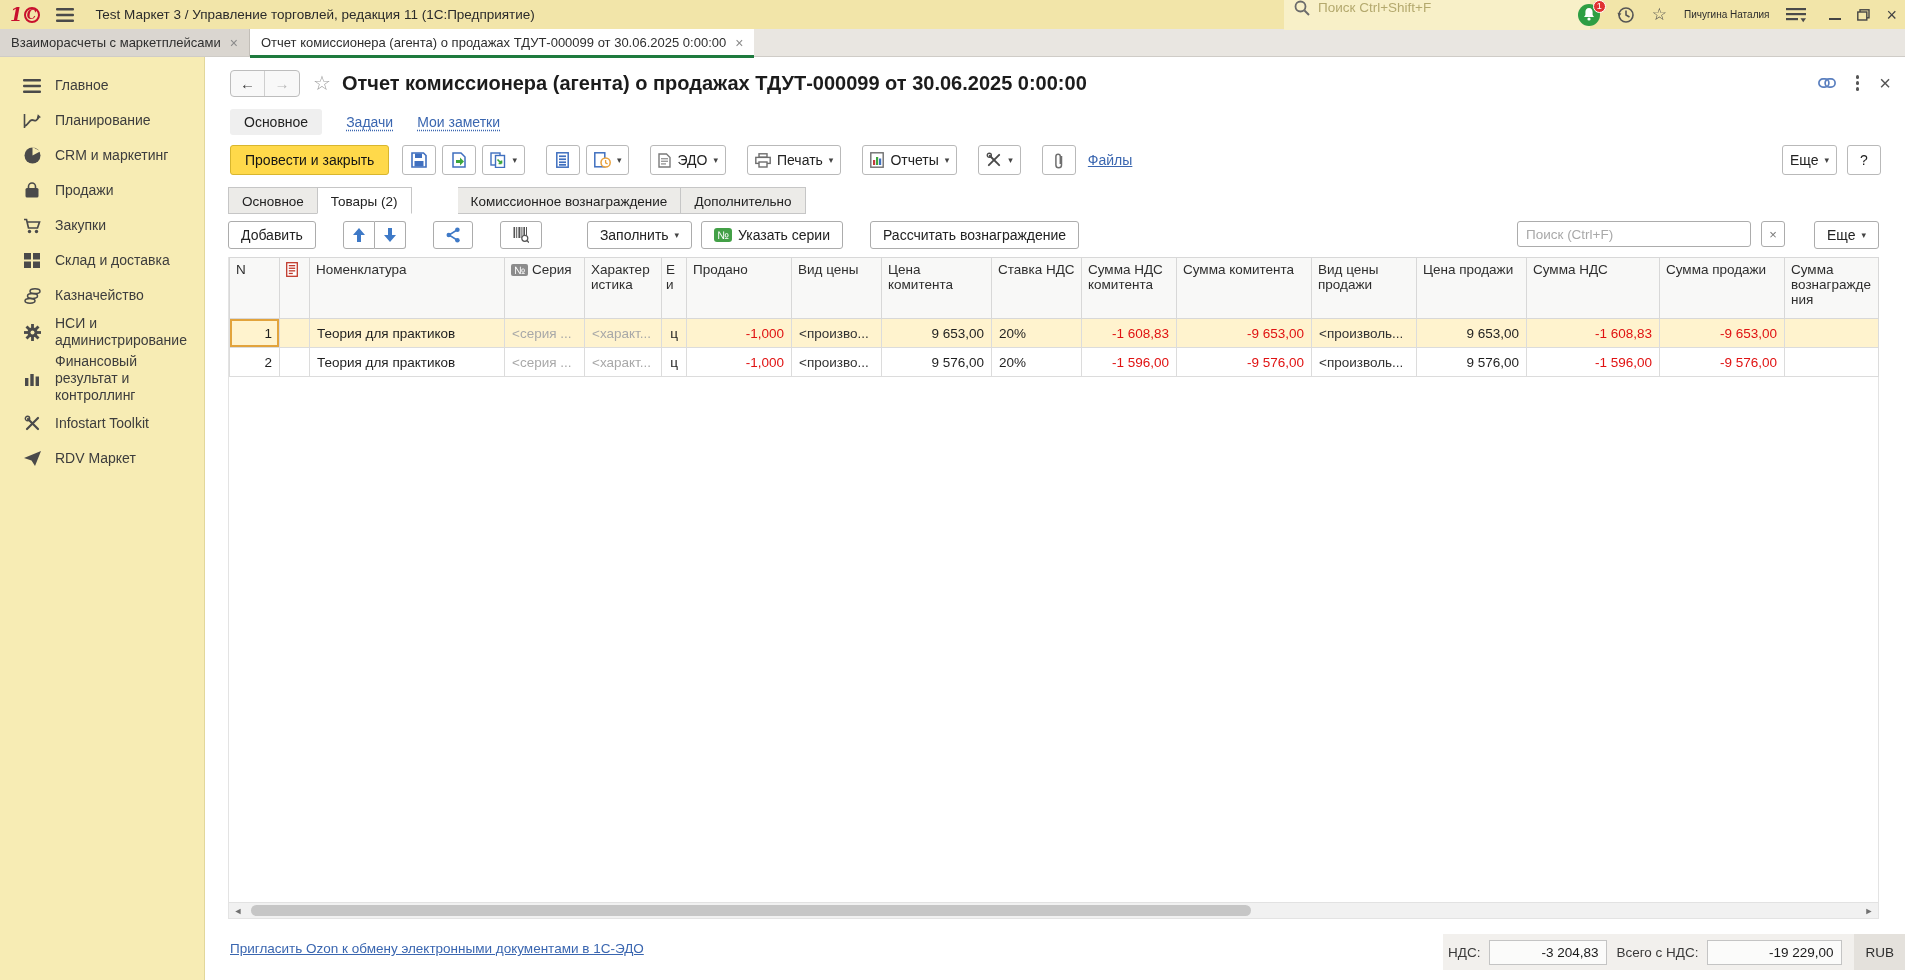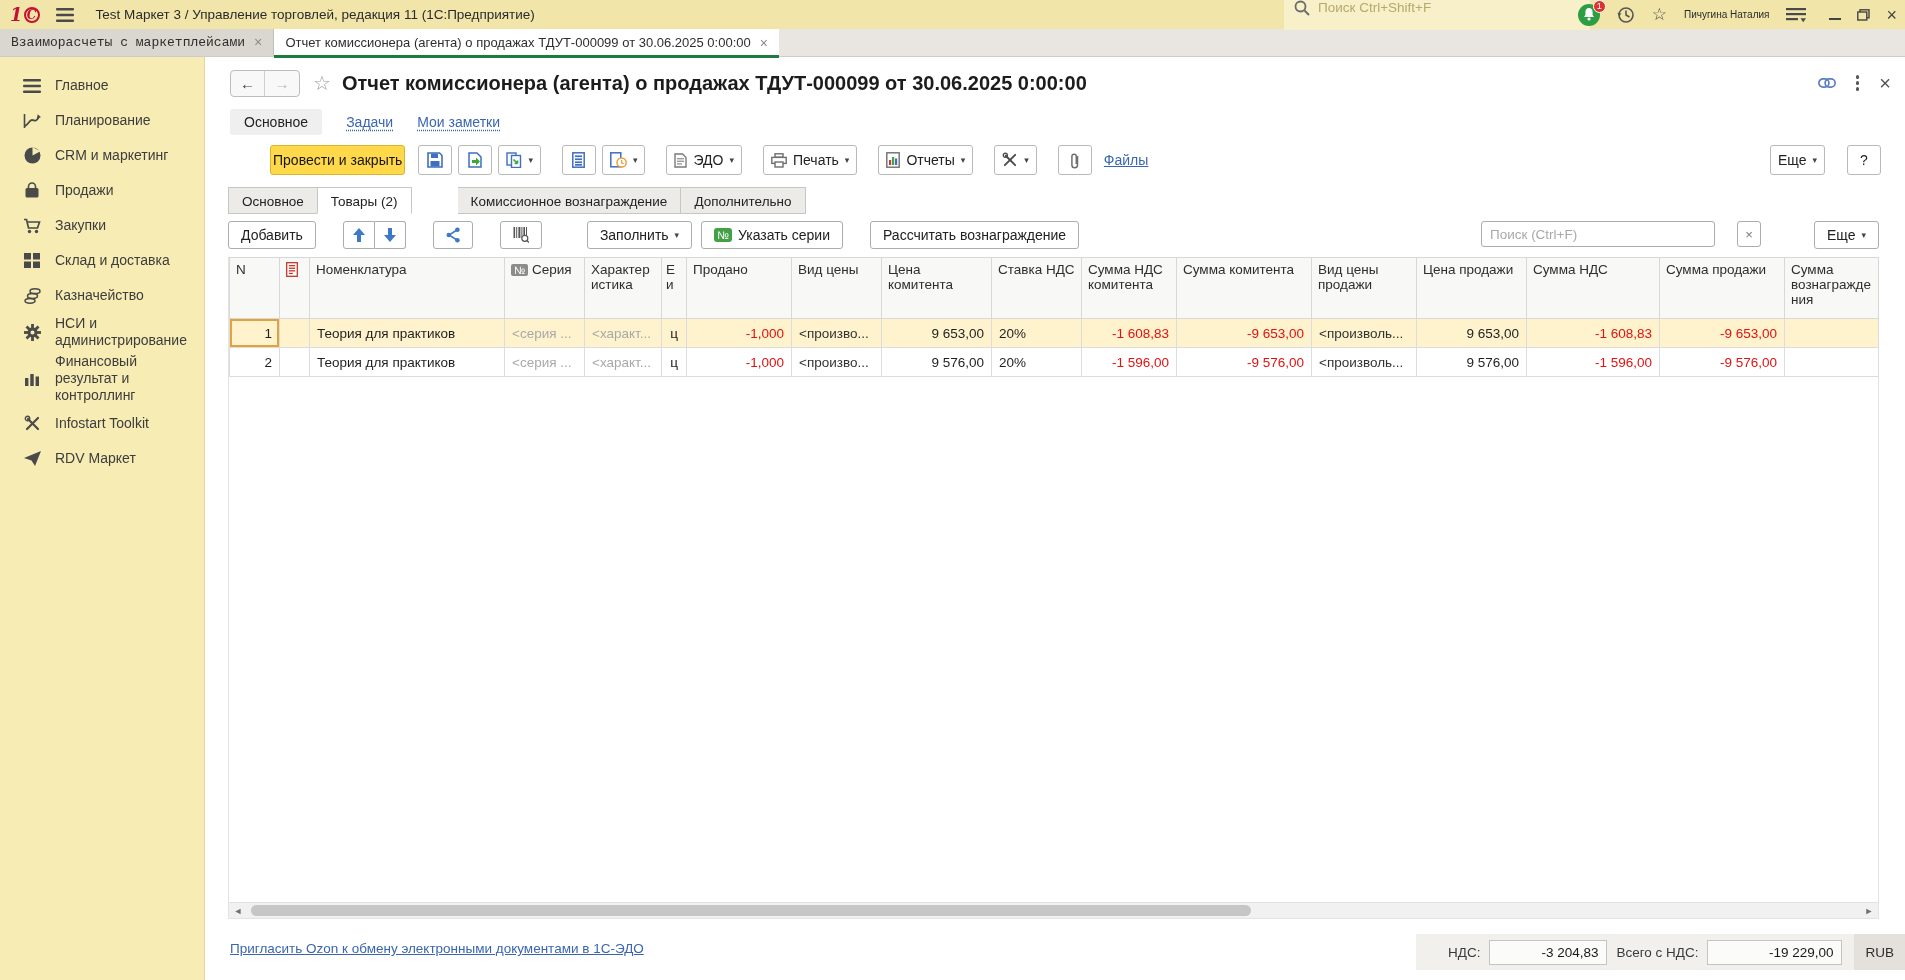--- a/index.html
+++ b/index.html
@@ -32,21 +32,21 @@
   .username { font-size:10px; color:#2B2B2B; }
   .winctl { display:flex; align-items:center; gap:16px; margin-left:6px; }
   .minbtn { width:12px; border-bottom:2px solid #444; height:10px; display:inline-block; }
   .closetxt { font-size:18px; color:#444; line-height:1; }
 
   
   .tabbar { position:absolute; left:0; top:29px; width:1905px; height:28px;
     background:#E9E6E1; border-bottom:1px solid #CFCCC7; display:flex; z-index:29; }
   .wtab { position:relative; display:flex; align-items:center; gap:9px; padding:0 11px;
     font-size:13px; color:#2E2E2E; white-space:nowrap; }
-  .wtab.inactive { background:#DAD6D0; border-right:1px solid #C2BEB8;font-family:Liberation Mono, monospace; }
+  .wtab.inactive { background:#DAD6D0; border-right:1px solid #C2BEB8; }
   .wtab.active { background:#FFFFFF; }
   .wtab.active::after { content:""; position:absolute; left:0; right:0; top:26px;
     height:3px; background:#1E7A3E; }
   .tabx { color:#8A8A8A; font-size:14px; }
 
   
   .sidebar { position:absolute; left:0; top:57px; width:205px; bottom:0;
     background:#F7ECB4; border-right:1px solid #E2D79B; padding-top:11px; }
   .sitem { display:flex; align-items:center; min-height:35px; padding:2px 8px 2px 22px;
     gap:13px; cursor:default; }
@@ -71,27 +71,27 @@
 
   .navlinks { position:absolute; left:24px; top:51px; height:27px; display:flex;
     align-items:center; gap:24px; font-size:14px; }
   .chip { background:#EFEFEF; border-radius:3px; padding:5px 14px; color:#222; }
   .bluelink { color:#3A66B0; text-decoration:underline dotted; text-underline-offset:3px; }
   .solidlink { color:#3A66B0; text-decoration:underline; }
 
   .toolbar { position:absolute; left:24px; top:88px; right:24px; height:30px;
     display:flex; align-items:center; gap:6px; }
   .ybtn { background:#FFD94A; border:1px solid #D8B62E; border-radius:3px; height:30px;
-    padding:0 2px; font-size:14px; color:#141414; display:flex; align-items:center; margin-right:7px;margin-left:40px; }
+    padding:0 14px; font-size:14px; color:#141414; display:flex; align-items:center; margin-right:7px; }
   .ib { height:30px; min-width:34px; background:#FFF; border:1px solid #B9B9B9; border-radius:3px;
     display:flex; align-items:center; justify-content:center; gap:6px; padding:0 7px;
     font-size:14px; color:#222; }
   .caret { font-size:9px; color:#444; }
   .sp { width:9px; flex:none; }
-  .toolbar-right { margin-left:auto; display:flex; gap:22px; }
+  .toolbar-right { margin-left:auto; display:flex; gap:10px; }
 
   .formtabs { position:absolute; left:22px; top:130px; display:flex; height:28px; font-size:13.5px; }
   .ftab { padding:6px 13px 0 13px; background:#ECEBE8; border:1px solid #C6C6C6;
     border-right:none; color:#222; height:27px; }
   .ftab.last { border-right:1px solid #C6C6C6; }
   .ftab.active { background:#fff; border-right:1px solid #C6C6C6; border-bottom:1px solid #fff; }
 
   .tbltools { position:absolute; left:22px; top:164px; width:1651px; height:28px;
     display:flex; align-items:center; gap:9px; }
   .btn { height:28px; background:#FFF; border:1px solid #ACACAC; border-radius:3px;
@@ -125,21 +125,21 @@
   .ctr { text-align:center; }
 
   .hscroll { position:absolute; left:0; right:0; bottom:0; height:16px; background:#F1F1F1;
     border-top:1px solid #E2E2E2; display:flex; align-items:center; }
   .harrow { width:18px; text-align:center; color:#707070; font-size:9px; flex:none; }
   .htrack { flex:1; position:relative; height:100%; }
   .hthumb { position:absolute; left:4px; top:2px; bottom:2px; width:62%; background:#C6C6C6; border-radius:7px; }
 
   .footlink { position:absolute; left:24px; top:884px; font-size:13.5px; }
   .totals { position:absolute; right:0; top:877px; height:36px; background:#F2F0ED;
-    display:flex; align-items:center; gap:9px; padding-left:32px; font-size:13.5px; color:#3A3A3A; }
+    display:flex; align-items:center; gap:9px; padding-left:5px; font-size:13.5px; color:#3A3A3A; }
   .valbox { border:1px solid #C4C4C4; background:#FBFBFA; height:25px; display:flex;
     align-items:center; justify-content:flex-end; padding:0 8px; color:#1A1A1A; }
   .valbox.w1 { width:118px; } .valbox.w2 { width:135px; }
   .rub { background:#E4E1DC; height:36px; display:flex; align-items:center;
     padding:0 11px; margin-left:3px; color:#2E2E2E; }
 </style>
 </head>
 <body>
 
 <div class="topbar">

